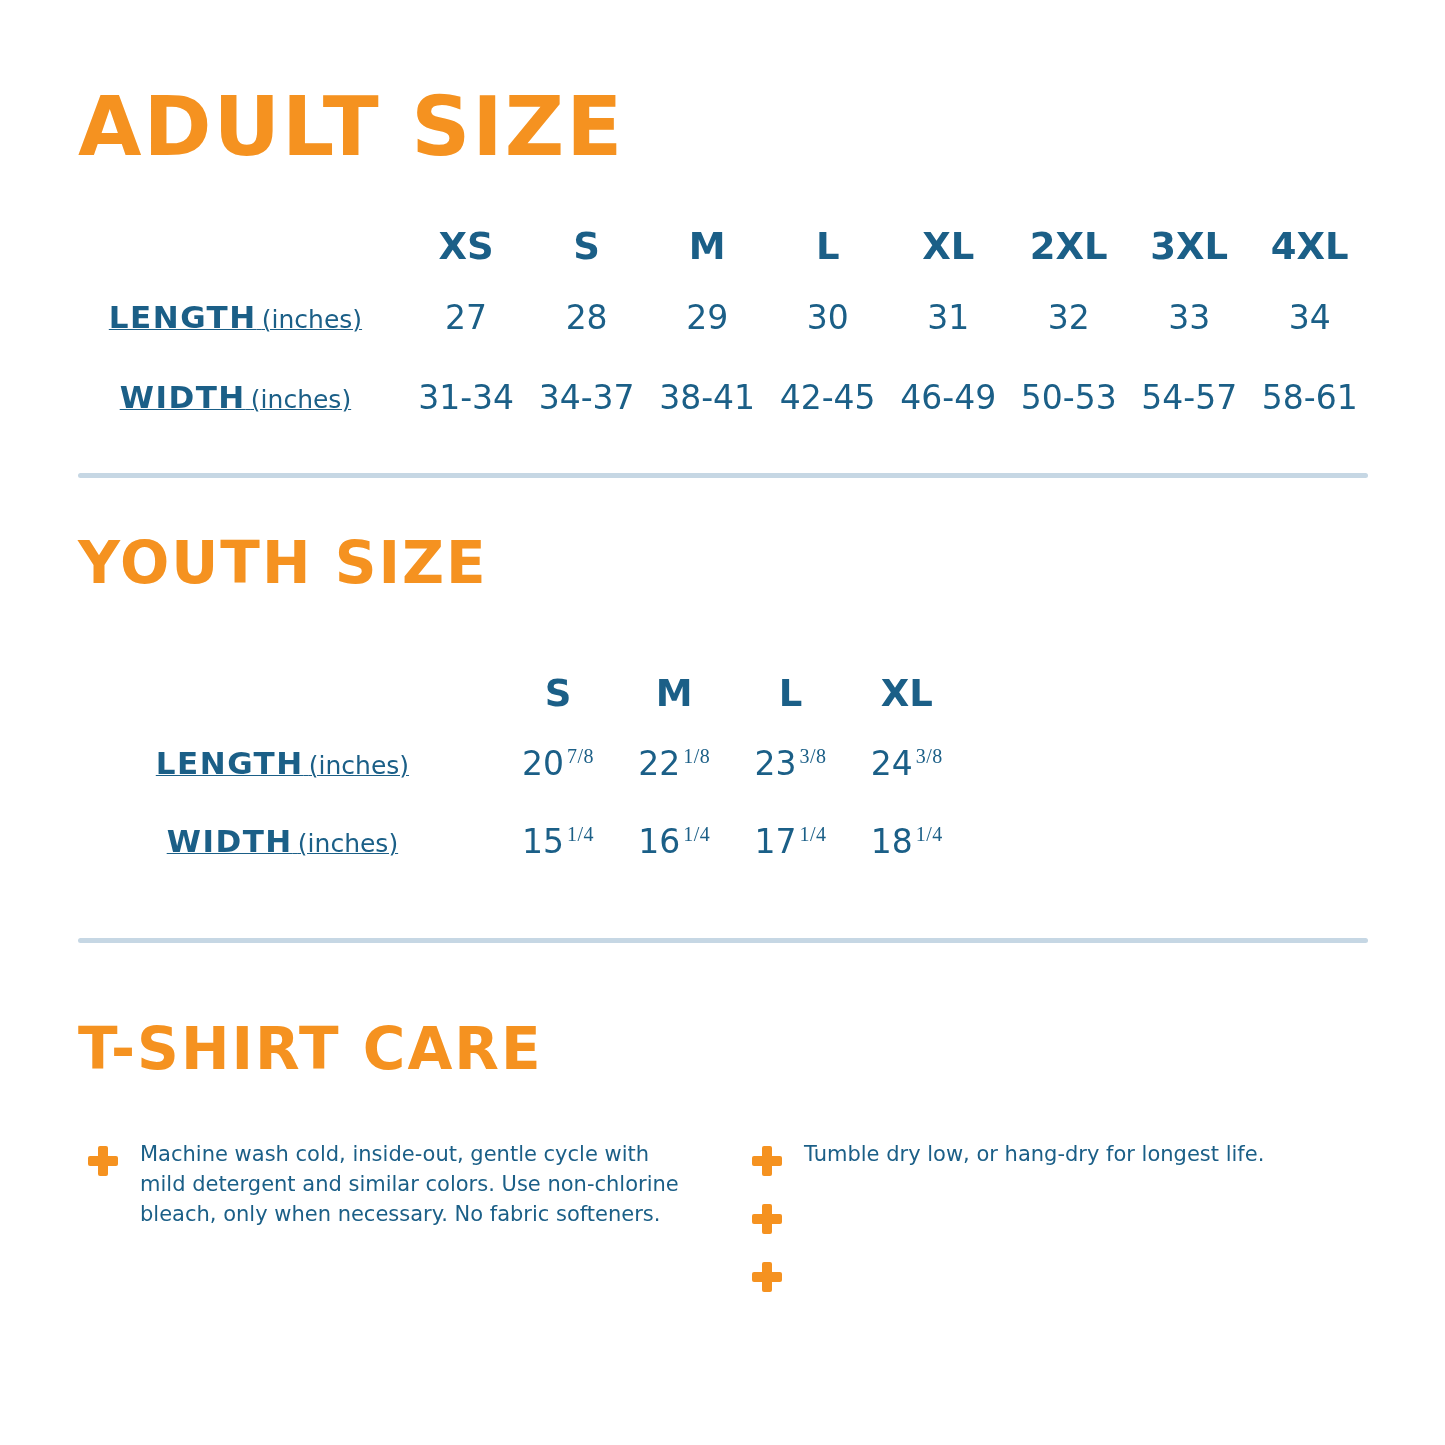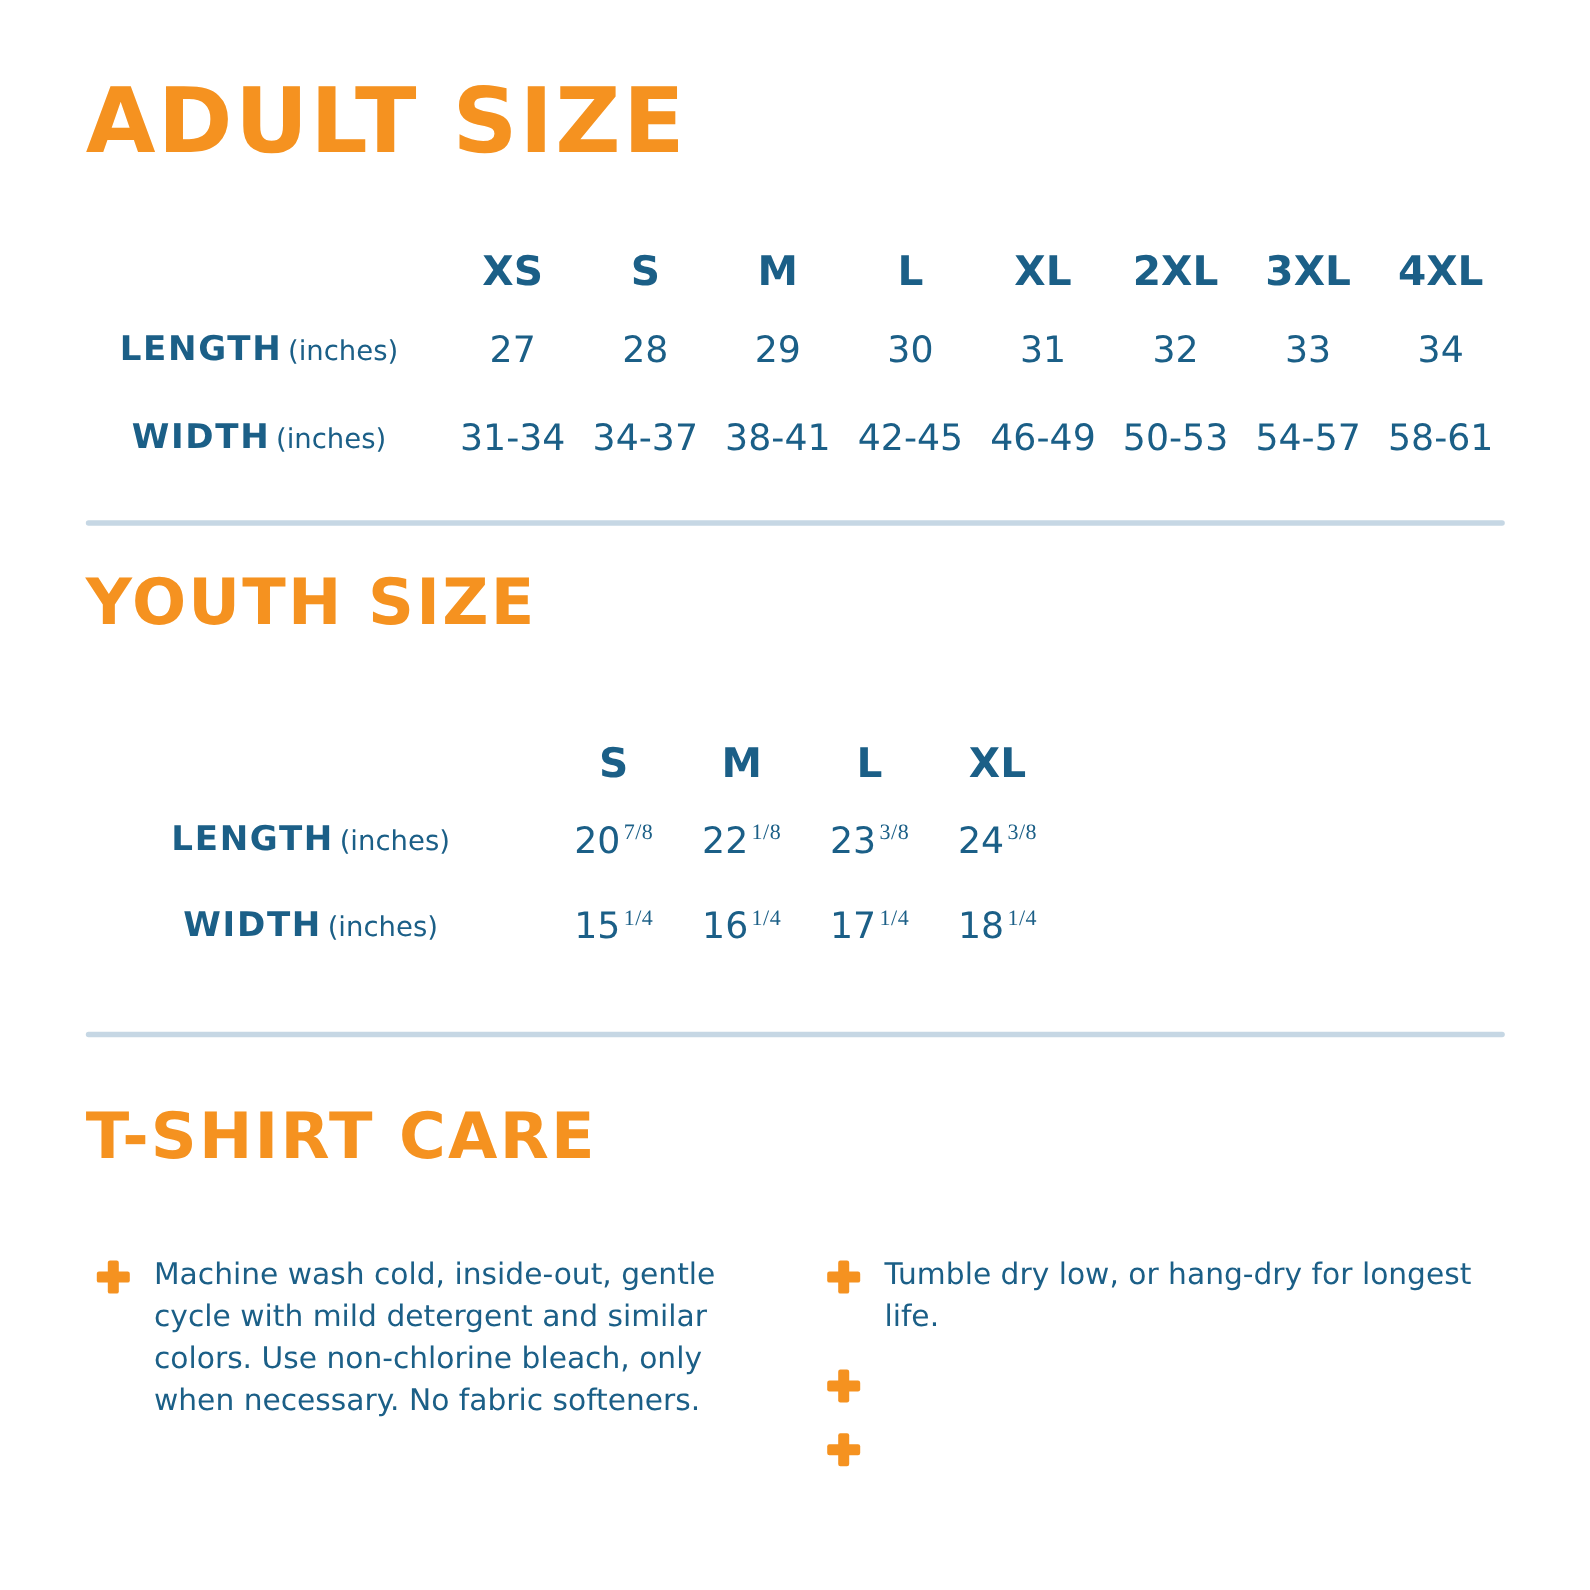--- a/index.html
+++ b/index.html
@@ -23,20 +23,21 @@
   }
 
   
   .heading {
     font-family: "DejaVu Sans", sans-serif;
     color: #f59220;
     font-weight: 700;
     letter-spacing: 2px;
     text-transform: uppercase;
     line-height: 1;
+    margin-top: 16px;
   }
   #adult-heading {
     position: absolute;
     left: 78px;
     top: 70px;
     font-size: 82px;
   }
   #youth-heading {
     position: absolute;
     left: 78px;
@@ -67,20 +68,21 @@
   }
   .size-table th, .size-table td {
     padding: 0;
     text-align: center;
     vertical-align: middle;
   }
   .row-label {
     text-align: left;
     white-space: nowrap;
     padding-right: 10px !important;
+    text-decoration: underline;
   }
   .row-label .lbl {
     font-size: 31px;
     font-weight: 700;
     letter-spacing: 1.5px;
     color: #1b5f87;
   }
   .row-label .units {
     font-size: 25px;
     font-weight: 400;
@@ -155,21 +157,21 @@
     background: #f59220;
     border-radius: 2px;
   }
   .plus-icon::before {
     left: 10px; top: 0; width: 10px; height: 30px;
   }
   .plus-icon::after {
     top: 10px; left: 0; height: 10px; width: 30px;
   }
   .care-text {
-    font-size: 27px;
+    font-size: 21px;
     line-height: 1.42;
     color: #1b5f87;
     font-weight: 400;
   }
   .care-text .emph {
     font-weight: 700;
     font-style: italic;
     display: block;
   }
 </style>

